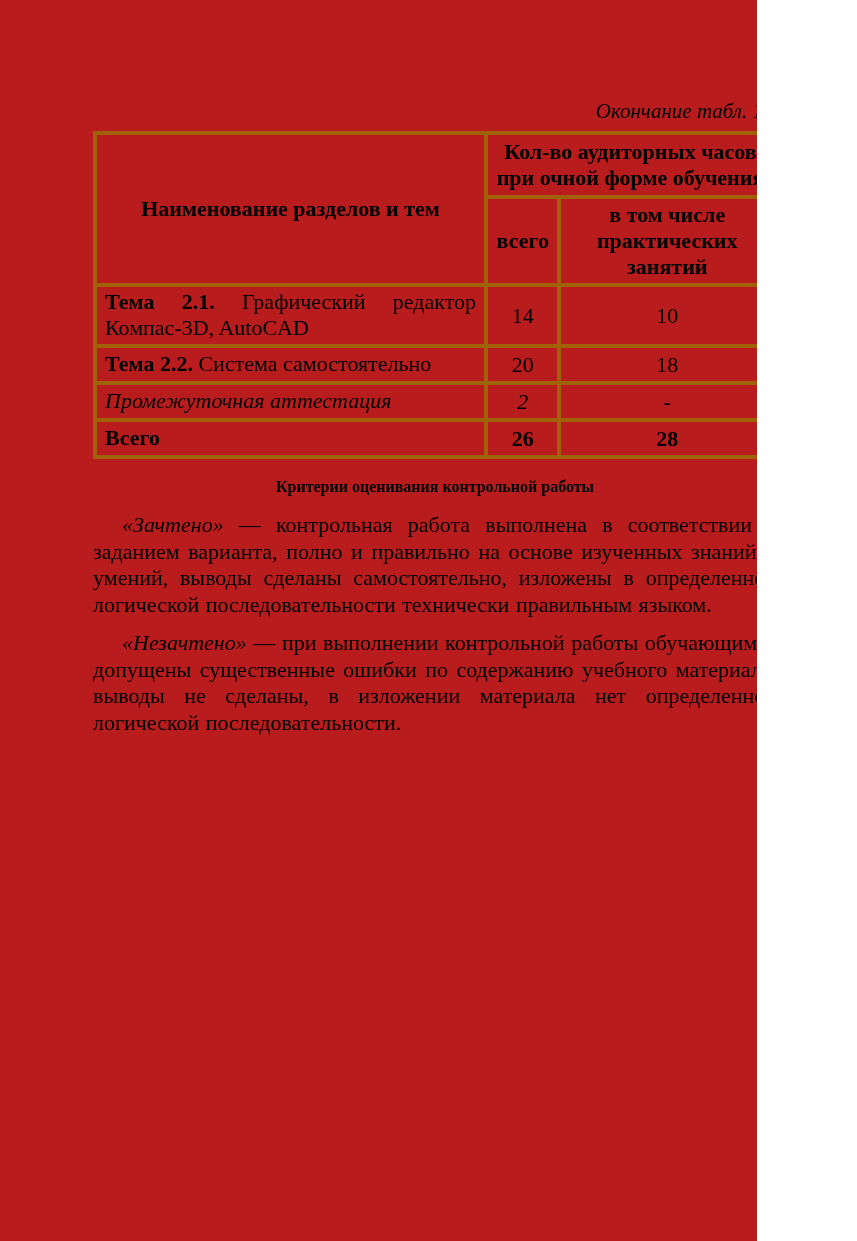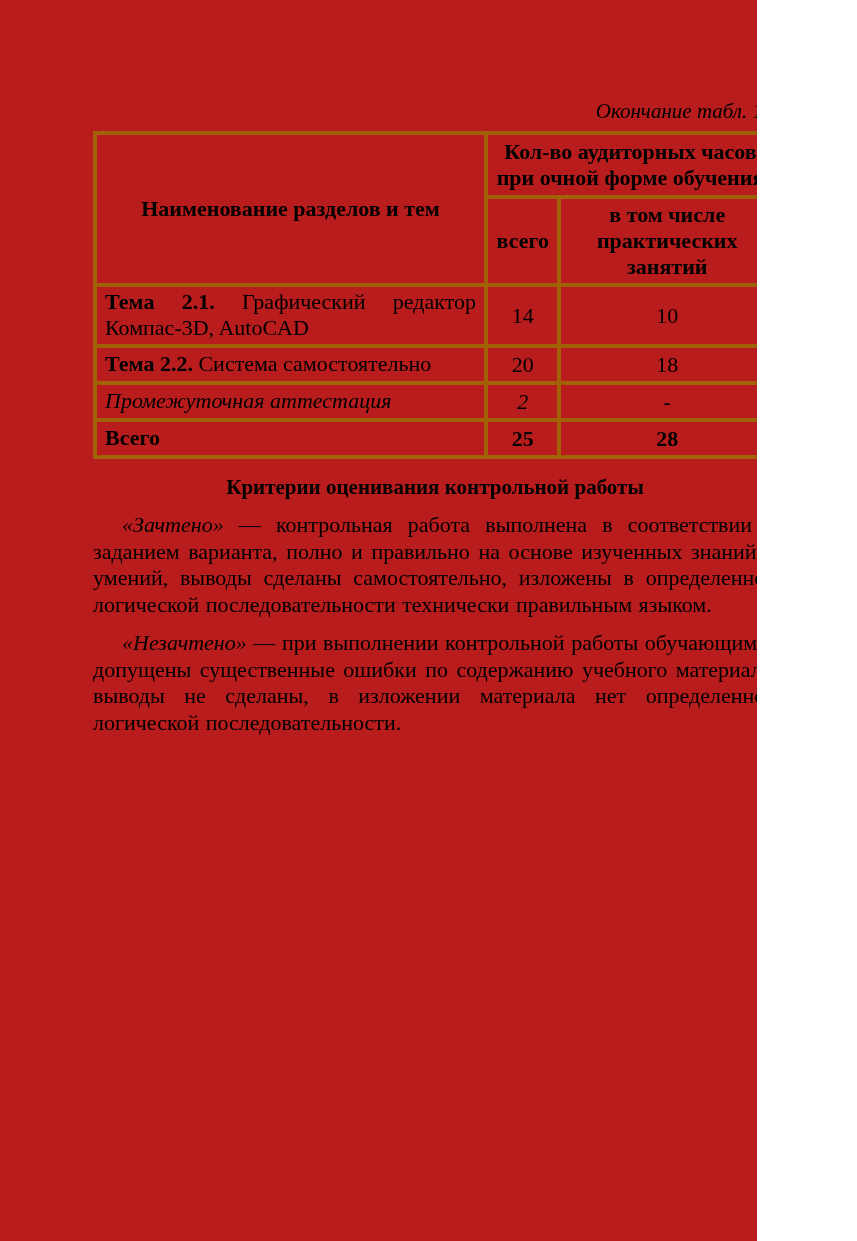--- a/index.html
+++ b/index.html
@@ -62,21 +62,21 @@
   td.num-cell {
     text-align: center;
     vertical-align: middle;
     padding: 2px 4px;
   }
   tr.row-tall td { height: 50px; }
   tr.row-std td  { height: 28px; }
   tr.row-italic  { font-style: italic; margin-left: 36px; }
   tr.row-bold    { font-weight: bold; }
   .criteria-heading {
-    font-size: 21px;
+    font-size: 16px;
     font-weight: bold;
     text-align: center;
     margin: 15px 0 9px 0;
     line-height: 26px;
   }
   p.para {
     font-size: 22px;
     line-height: 26.5px;
     text-align: justify;
     text-indent: 29px;
@@ -115,21 +115,21 @@
           <td class="num-cell">20</td>
           <td class="num-cell">18</td>
         </tr>
         <tr class="row-std row-italic">
           <td class="name-cell"><span>Промежуточная аттестация</span></td>
           <td class="num-cell">2</td>
           <td class="num-cell">-</td>
         </tr>
         <tr class="row-std row-bold">
           <td class="name-cell"><b>Всего</b></td>
-          <td class="num-cell">25</td>
+          <td class="num-cell">26</td>
           <td class="num-cell">28</td>
         </tr>
       </tbody>
     </table>
 
     <div class="criteria-heading">Критерии оценивания контрольной работы</div>
 
     <p class="para"><span class="lead">«Зачтено»</span><span> — контрольная работа выполнена в соответствии с заданием варианта, полно и правильно на основе изученных знаний и умений, выводы сделаны самостоятельно, изложены в определенной логической последовательности технически правильным языком.</span></p>
 
     <p class="para"><span class="lead">«Незачтено»</span><span> — при выполнении контрольной работы обучающимся допущены существенные ошибки по содержанию учебного материала, выводы не сделаны, в изложении материала нет определенной логической последовательности.</span></p>

